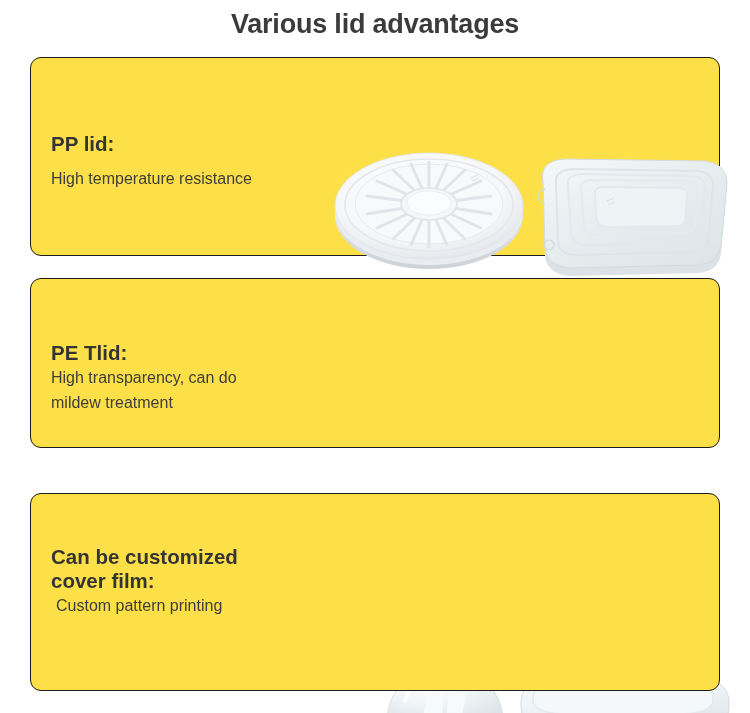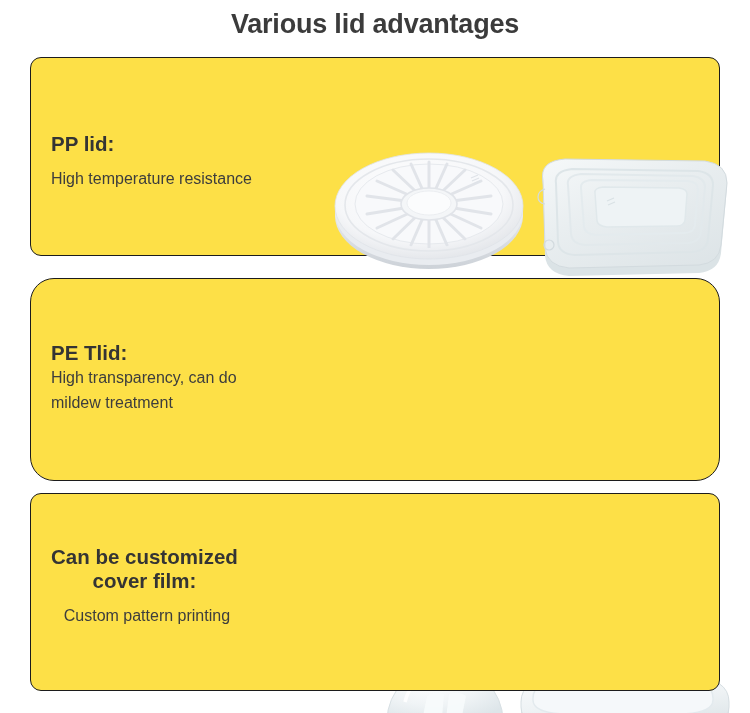--- a/index.html
+++ b/index.html
@@ -33,22 +33,22 @@
   .card {
     position: absolute;
     left: 30px;
     width: 690px;
     box-sizing: border-box;
     border: 1px solid #1c1c1c;
     border-radius: 11px;
     background: #fde047;
   }
   #card-pp  { top: 57px;  height: 199px; }
-  #card-pe  { top: 278px; height: 203px; border-radius: 24px; }
-  #card-foil{ top: 493px; height: 198px; text-align: center; }
+  #card-pe  { top: 278px; height: 170px; }
+  #card-foil{ top: 493px; height: 198px; }
 
   .card-text {
     position: absolute;
     left: 20px;
     color: #3a3a3a;
   }
   .card-heading {
     font-size: 20.5px;
     font-weight: bold;
     line-height: 24px;
@@ -58,21 +58,21 @@
   .card-sub {
     font-size: 16px;
     font-weight: normal;
     line-height: 25px;
     color: #3d3d3d;
     white-space: pre-line;
   }
   #txt-pp   { top: 74px; }
   #txt-pe   { top: 62px; }
   #txt-foil { top: 51px; }
-  #txt-foil .card-sub { margin-left: 5px; margin-top: 10px; }
+  #txt-foil .card-sub { margin-left: 5px; }
   #txt-pe .card-sub { margin-top: 0; }
   #txt-pp .card-sub { margin-top: 10px; }
 
   
   .prod {
     position: absolute;
   }
   .prod svg { display: block; }
 
   

